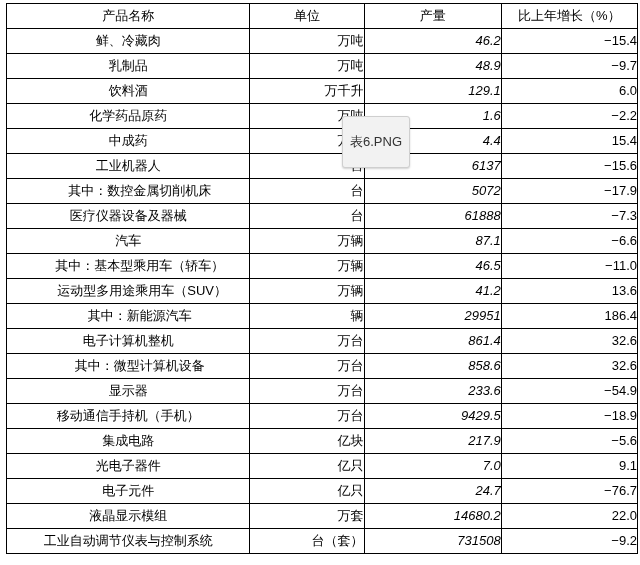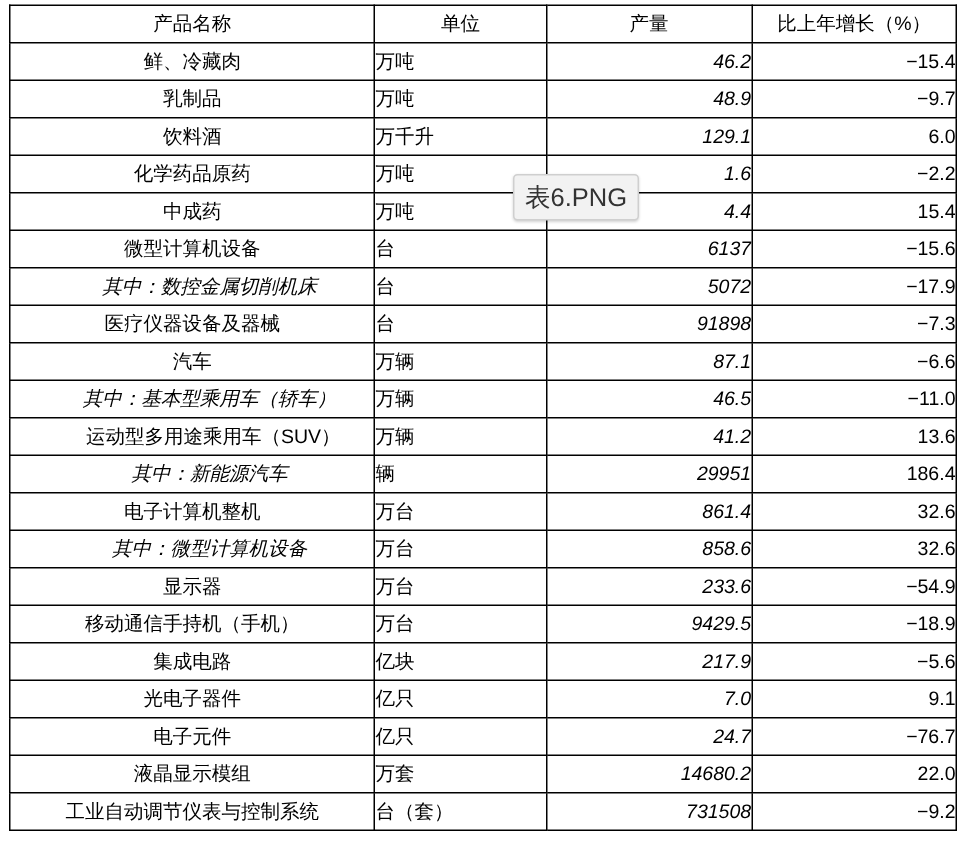--- a/index.html
+++ b/index.html
@@ -47,24 +47,24 @@
 
   th.hdr {
     text-align: center;
     font-size: 13.5px;
   }
   td.name {
     text-align: center;
     padding-left: 5px;
     font-size: 13.5px;
   }
-  td.name.indent1 { padding-left: 23px; font-style: italic; }
+  td.name.indent1 { padding-left: 23px; }
   td.name.indent2 { padding-left: 28px; }
   td.unit {
-    text-align: left;
+    text-align: right;
     font-size: 13.5px;
   }
   td.num {
     text-align: right;
     padding-right: 34px;
     font-size: 13px;
     font-family: "Liberation Sans", sans-serif;
     font-style: italic;
   }
   td.grow {
@@ -72,23 +72,23 @@
     padding-right: 32px;
     font-size: 13px;
   }
   .float-label {
     position: absolute;
     left: 340px;
     top: 116px;
     background: #f2f2f2;
     border: 1px solid #cfcfcf;
     border-radius: 3px;
-    font-size: 17px;
+    font-size: 13px;
     color: #333333;
-    padding: 3px 7px;
+    padding: 16px 7px;
     box-shadow: 0 1px 2px rgba(0,0,0,0.18);
     font-family: "Liberation Sans", sans-serif;
   }
 </style>
 </head>
 <body>
 
 <div id="sheet">
   <table class="data-table">
     <colgroup>
@@ -130,35 +130,35 @@
           <td class="num">1.6</td>
           <td class="grow">−2.2</td>
         </tr>
         <tr>
           <td class="name">中成药</td>
           <td class="unit">万吨</td>
           <td class="num">4.4</td>
           <td class="grow">15.4</td>
         </tr>
         <tr>
-          <td class="name">微型计算机设备</td>
+          <td class="name">工业机器人</td>
           <td class="unit">台</td>
           <td class="num">6137</td>
           <td class="grow">−15.6</td>
         </tr>
         <tr>
           <td class="name indent1">其中：数控金属切削机床</td>
           <td class="unit">台</td>
           <td class="num">5072</td>
           <td class="grow">−17.9</td>
         </tr>
         <tr>
           <td class="name">医疗仪器设备及器械</td>
           <td class="unit">台</td>
-          <td class="num">91898</td>
+          <td class="num">61888</td>
           <td class="grow">−7.3</td>
         </tr>
         <tr>
           <td class="name">汽车</td>
           <td class="unit">万辆</td>
           <td class="num">87.1</td>
           <td class="grow">−6.6</td>
         </tr>
         <tr>
           <td class="name indent1">其中：基本型乘用车（轿车）</td>

